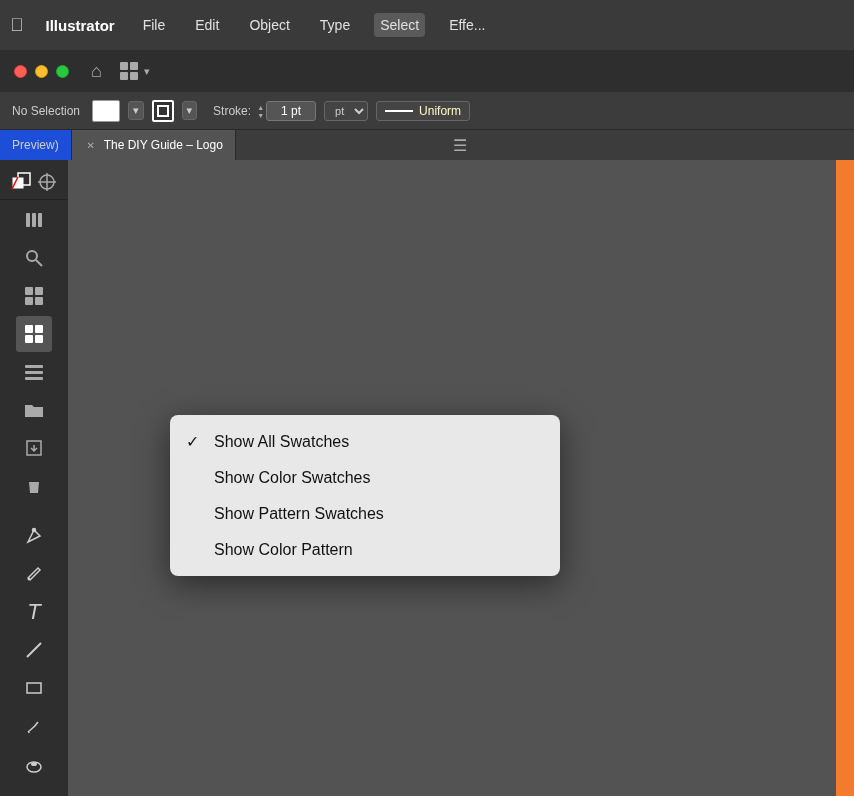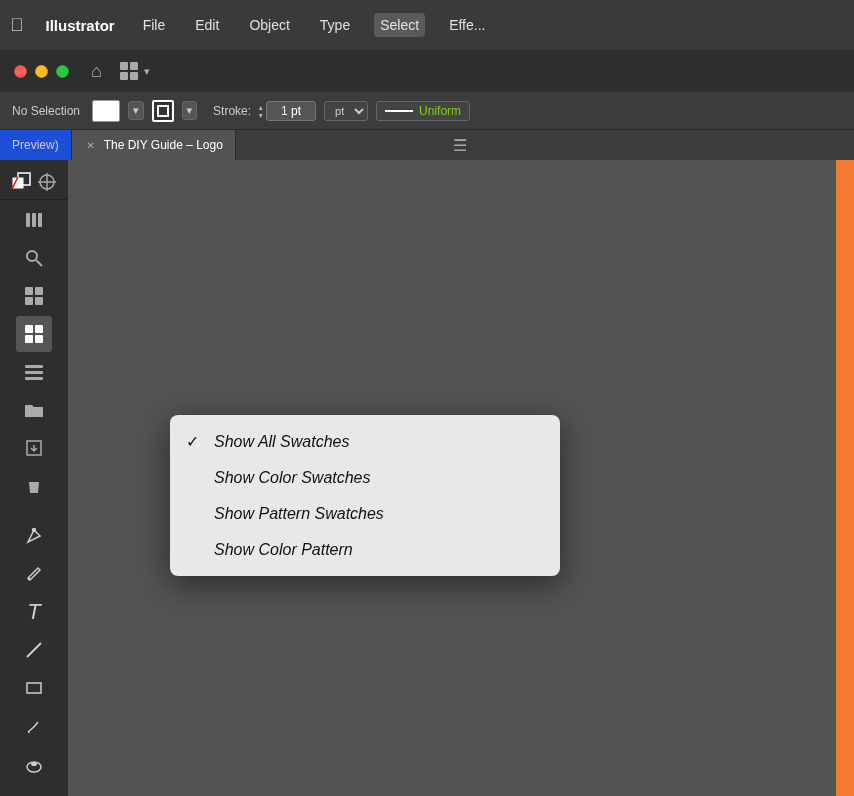--- a/index.html
+++ b/index.html
@@ -171,21 +171,21 @@
       padding: 2px 8px;
       gap: 6px;
     }
     .toolbar-uniform-line {
       width: 28px;
       height: 2px;
       background: #fff;
     }
     .toolbar-uniform-text {
       font-size: 12px;
-      color: #84cc16;
+      color: #fef9c3;
     }
     .stepper {
       display: flex;
       flex-direction: column;
       margin-left: -2px;
     }
     .stepper span {
       font-size: 7px;
       color: #aaa;
       line-height: 1.2;
@@ -331,21 +331,20 @@
       gap: 8px;
     }
     .dropdown-checkmark {
       width: 20px;
       font-size: 16px;
       color: #111;
       flex-shrink: 0;
     }
     .dropdown-item-label {
       flex: 1;
-      font-style: italic;
     }
 
     
     .right-orange-bar {
       position: absolute;
       right: 0;
       top: 0;
       width: 18px;
       height: 100%;
       background: #f47a30;

